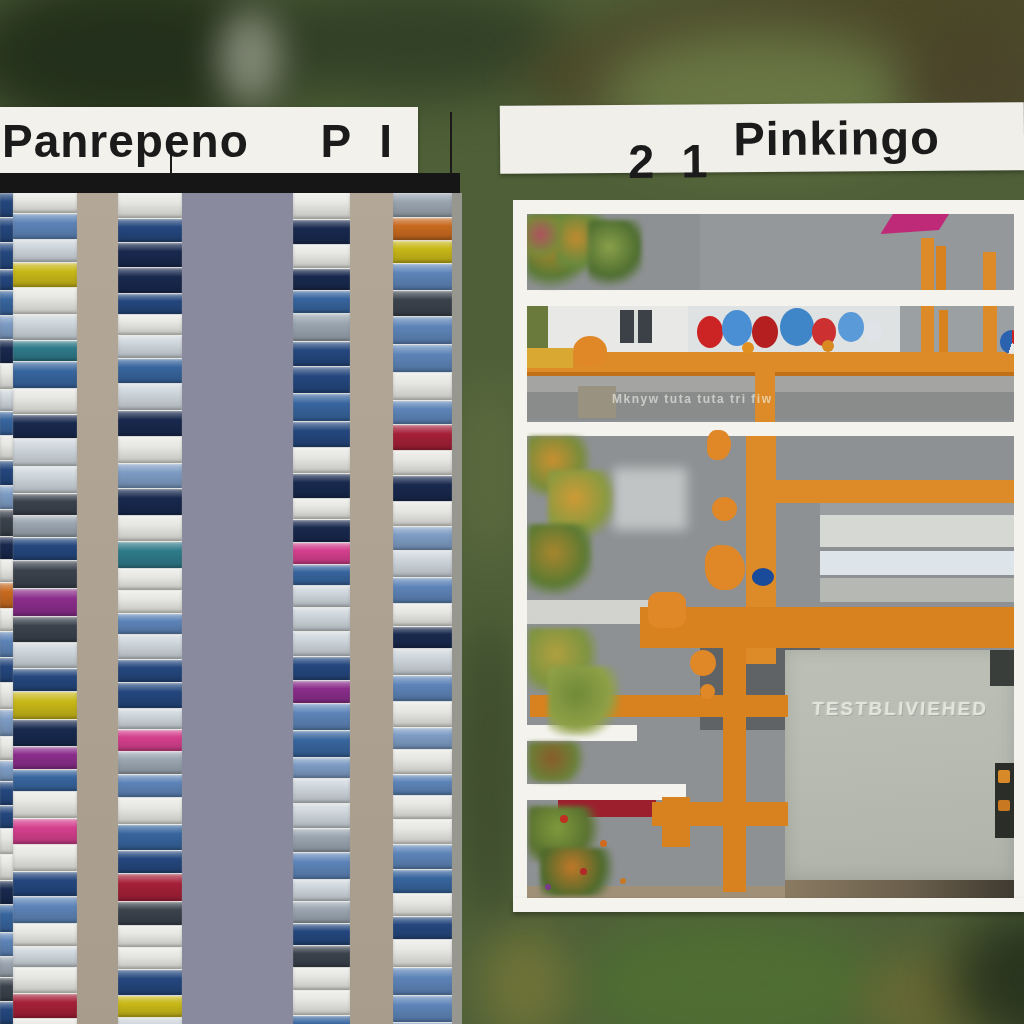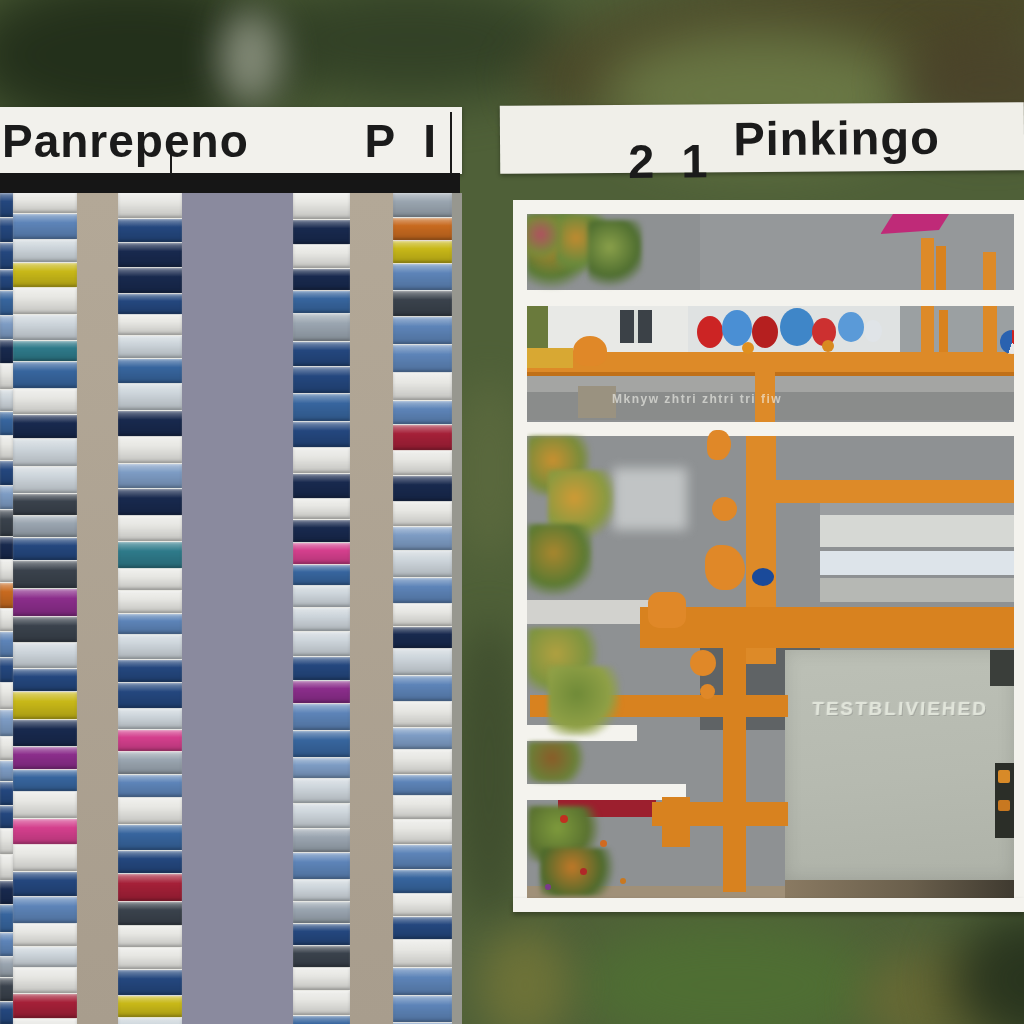--- a/index.html
+++ b/index.html
@@ -2,21 +2,21 @@
 <html><head>
 <meta charset="utf-8">
 <style>
   html,body{margin:0;padding:0;background:#222;}
   #canvas{position:relative;width:1024px;height:1024px;overflow:hidden;background:#4f6038;
           font-family:"Liberation Sans",sans-serif;}
   .abs{position:absolute;}
   
   .band{background:#f2f1ec;display:flex;align-items:center;box-shadow:0 2px 4px rgba(0,0,0,.35);}
   .caption{font-weight:700;color:#1b1b1b;white-space:nowrap;}
-  #left-band{left:0;top:107px;width:462px;height:67px;}
+  #left-band{left:0;top:107px;width:418px;height:67px;}
   #left-band .caption{font-size:46px;}
   #left-band-title{padding-left:2px;letter-spacing:1px;}
   #left-band-code{margin-left:auto;margin-right:26px;word-spacing:16px;}
   #black-bar{left:0;top:173px;width:460px;height:20px;background:#161616;}
   #left-band-divider{left:170px;top:140px;width:2px;height:34px;background:#1a1a1a;}
   #left-band-edge{left:450px;top:112px;width:2px;height:62px;background:#1a1a1a;}
   #right-band{left:500px;top:104px;width:524px;height:68px;transform:rotate(-0.4deg);background:#f0efe9;}
   #right-band .caption{font-size:47px;}
   #right-band-number{margin-left:128px;word-spacing:14px;margin-top:44px;}
   #right-band-title{margin-left:26px;letter-spacing:1px;}
@@ -324,21 +324,21 @@
       <div class="abs " style="left: 752px; top: 568px; width: 22px; height: 18px; background: rgb(26, 74, 154); border-radius: 50%;"></div>
       <div class="abs " style="left: 560px; top: 815px; width: 8px; height: 8px; background: rgb(192, 48, 32); border-radius: 50%;"></div>
       <div class="abs " style="left: 600px; top: 840px; width: 7px; height: 7px; background: rgb(208, 106, 32); border-radius: 50%;"></div>
       <div class="abs " style="left: 580px; top: 868px; width: 7px; height: 7px; background: rgb(176, 40, 40); border-radius: 50%;"></div>
       <div class="abs " style="left: 620px; top: 878px; width: 6px; height: 6px; background: rgb(200, 120, 32); border-radius: 50%;"></div>
       <div class="abs " style="left: 545px; top: 884px; width: 6px; height: 6px; background: rgb(122, 58, 138); border-radius: 50%;"></div>
       <div class="abs " style="left: 888px; top: 212px; width: 56px; height: 20px; background: rgb(191, 42, 120); transform: skewX(-35deg) rotate(-4deg);"></div>
     </div>
 
   <div id="building-text" class="abs">TESTBLIVIEHED</div>
-  <div id="road-text" class="abs">Mknyw zhtri zhtri tri fiw</div>
+  <div id="road-text" class="abs">Mknyw tuta tuta tri fiw</div>
 
   <div class="abs frame" style="left:513px;top:200px;width:511px;height:14px;"></div>
   <div class="abs frame" style="left:513px;top:200px;width:14px;height:712px;"></div>
   <div class="abs frame" style="left:1014px;top:200px;width:10px;height:712px;"></div>
   <div class="abs frame" style="left:513px;top:898px;width:511px;height:14px;box-shadow:0 3px 5px rgba(0,0,0,.3);"></div>
 
   <div id="left-band" class="abs band">
     <span id="left-band-title" class="caption">Panrepeno</span>
     <span id="left-band-code" class="caption">P I</span>
   </div>

